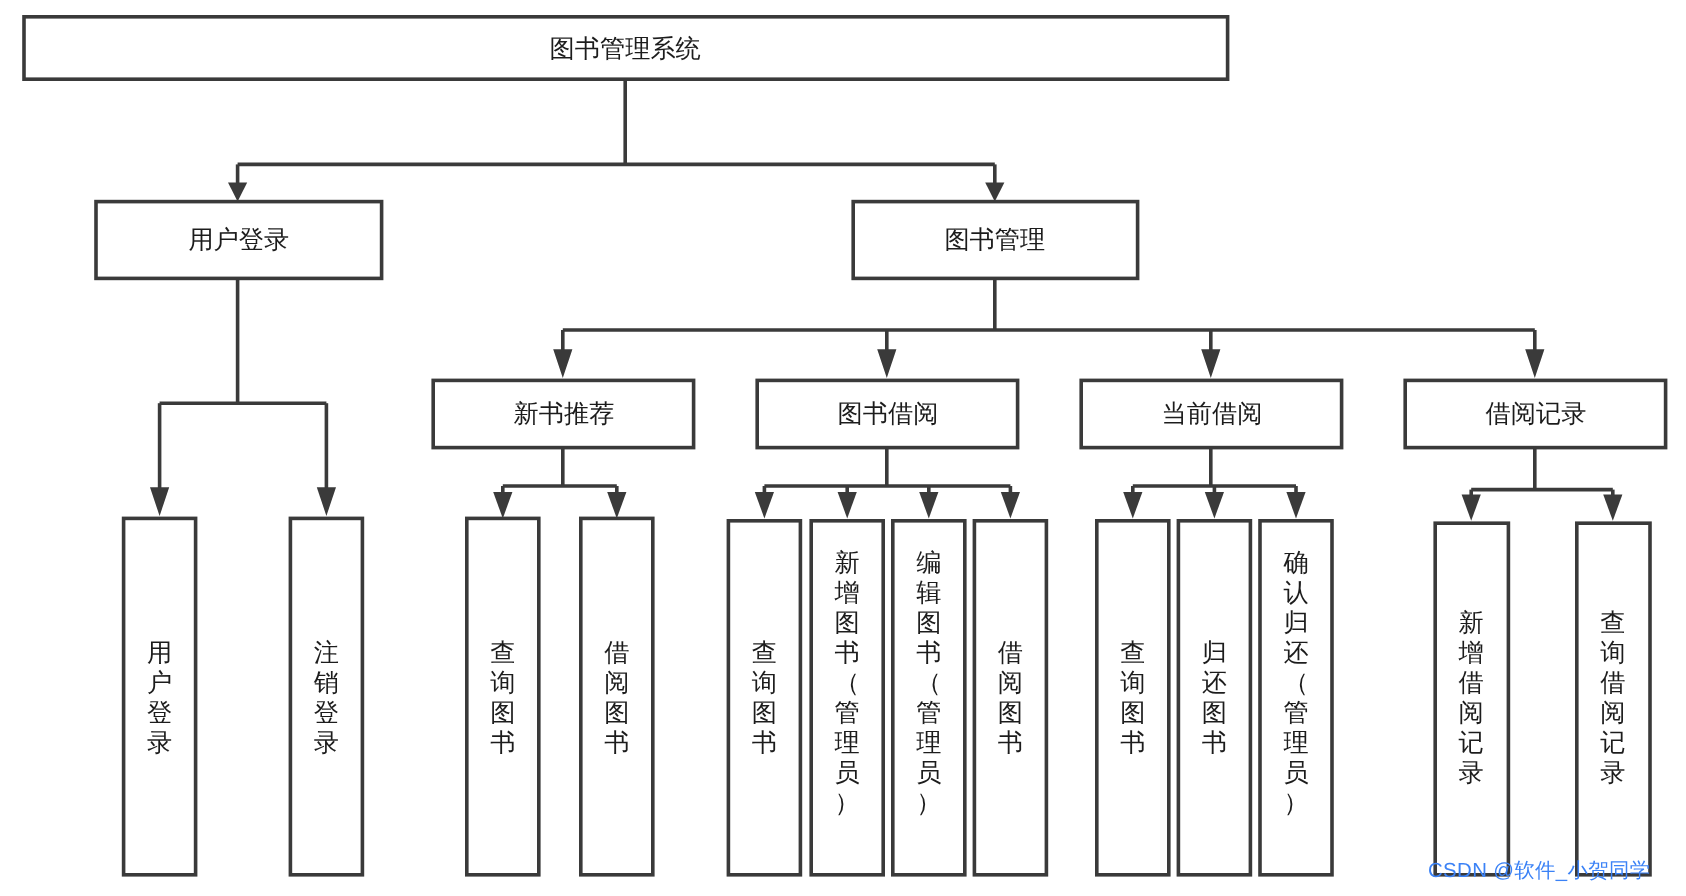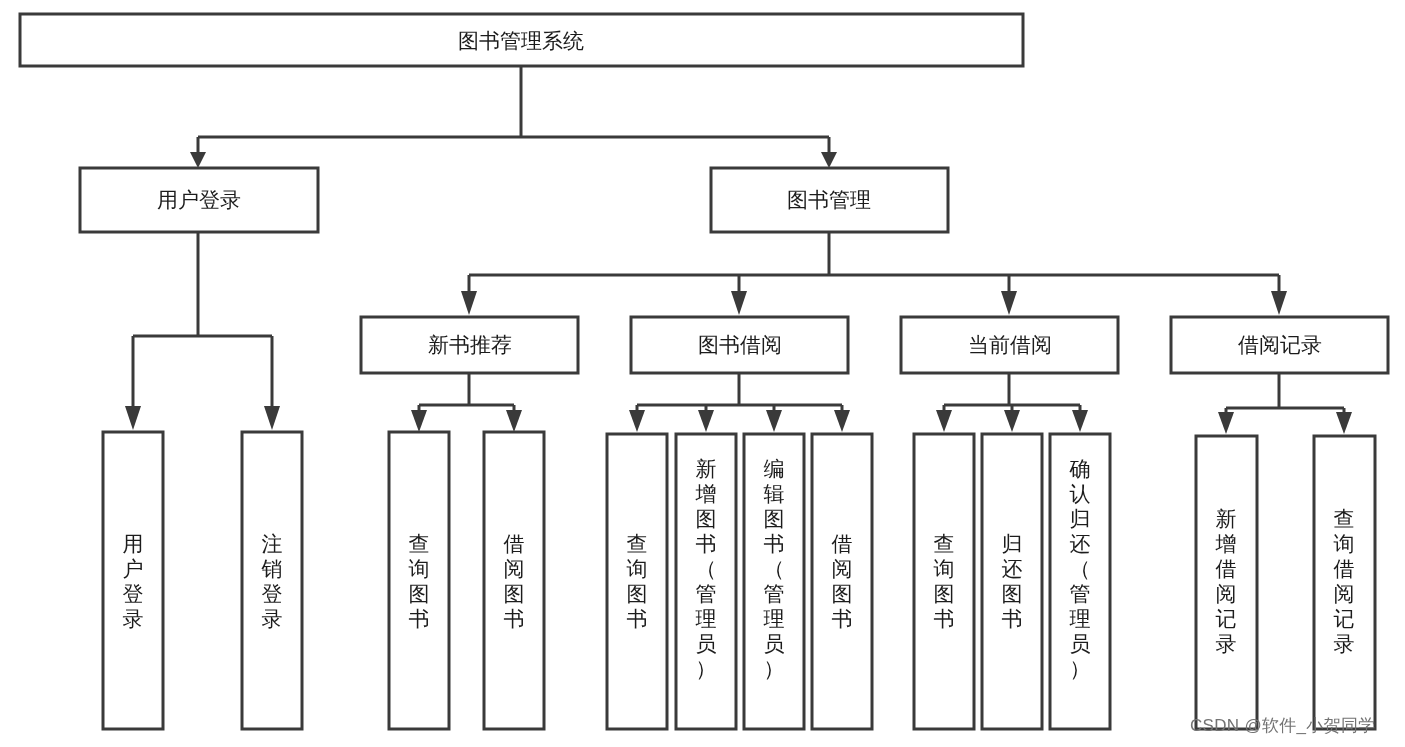--- a/index.html
+++ b/index.html
@@ -52,21 +52,21 @@
     font-family: "Liberation Sans", "DejaVu Sans", sans-serif;
     font-size: 21px;
     text-anchor: middle;
   }
   .watermark {
     position: absolute;
     left: 1190px;
     top: 714px;
     font-family: "Liberation Sans", "DejaVu Sans", sans-serif;
     font-size: 17px;
-    color: #737373;
+    color: #3b82f6;
     white-space: nowrap;
     letter-spacing: 0.3px;
   }
 </style>
 </head>
 <body>
 
 <div id="diagram-root">
 
   <svg class="flow" viewBox="0 0 1405 747" xmlns="http://www.w3.org/2000/svg">

